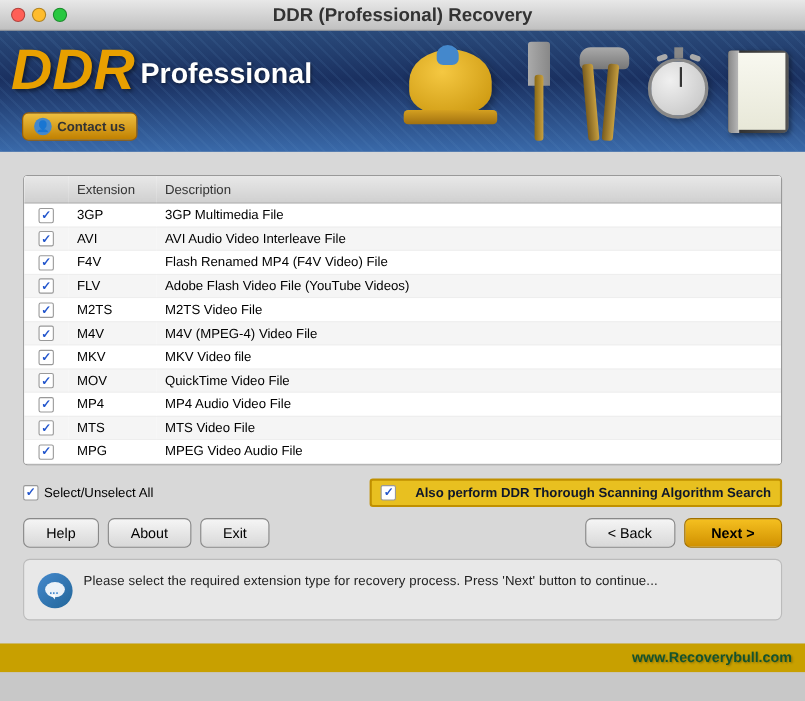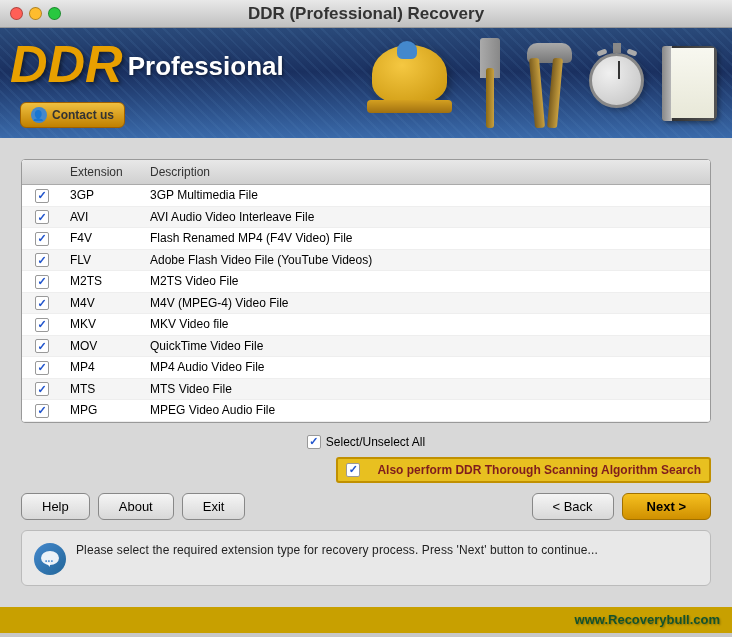--- a/index.html
+++ b/index.html
@@ -191,39 +191,38 @@
       cursor: pointer;
     }
     .cb.checked::after { content: '✓'; font-weight: bold; }
 
     
     .bottom-controls {
       display: flex;
       align-items: center;
       gap: 8px;
       margin-top: 2px;
-      flex-direction: column;
     }
     .select-all-cb {
       display: flex;
       align-items: center;
       gap: 5px;
       font-size: 12px;
     }
     .ddr-scan-checkbox {
       display: flex;
       align-items: center;
       gap: 17px;
       background: #e8c020;
       border: 2px solid #c09000;
       border-radius: 3px;
       padding: 4px 8px;
       font-size: 12px;
       font-weight: bold;
-      color: #7f1d1d;
+      color: #0f172a;
       margin-left: auto;
     }
 
     .btn-row {
       display: flex;
       align-items: flex-start;
       gap: 8px;
     }
     .btn {
       padding: 5px 20px;

